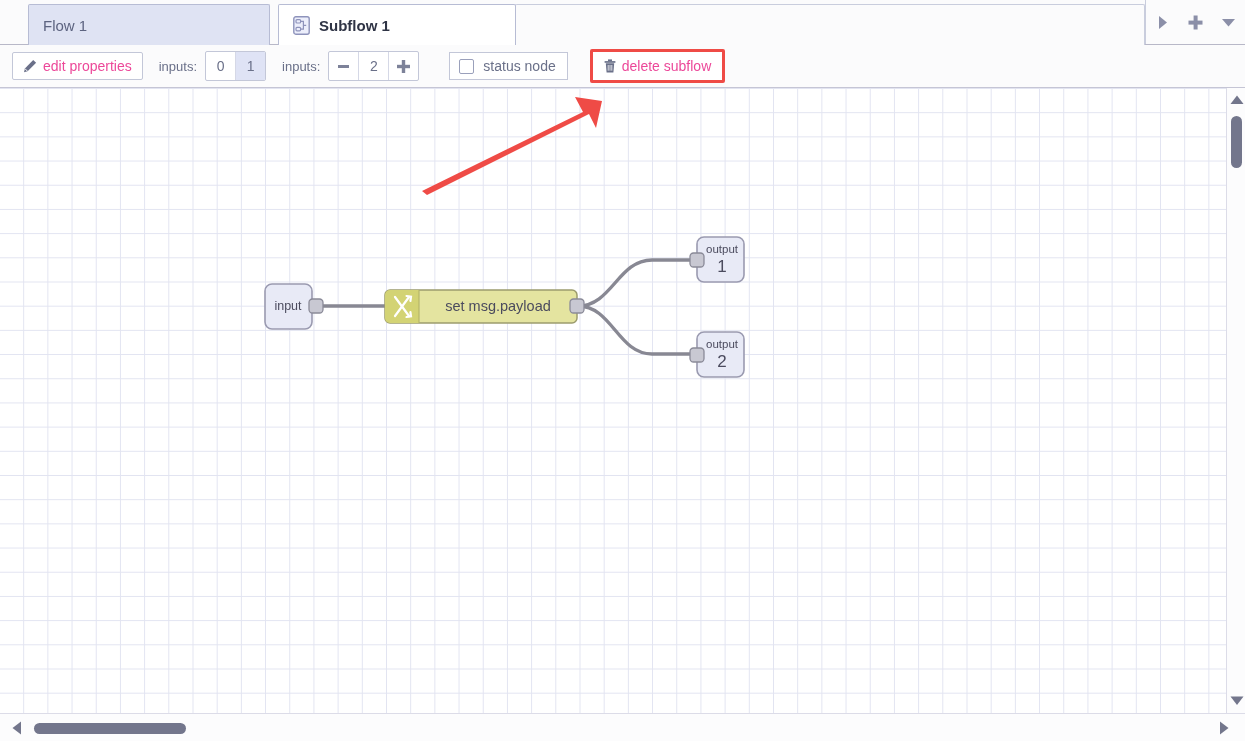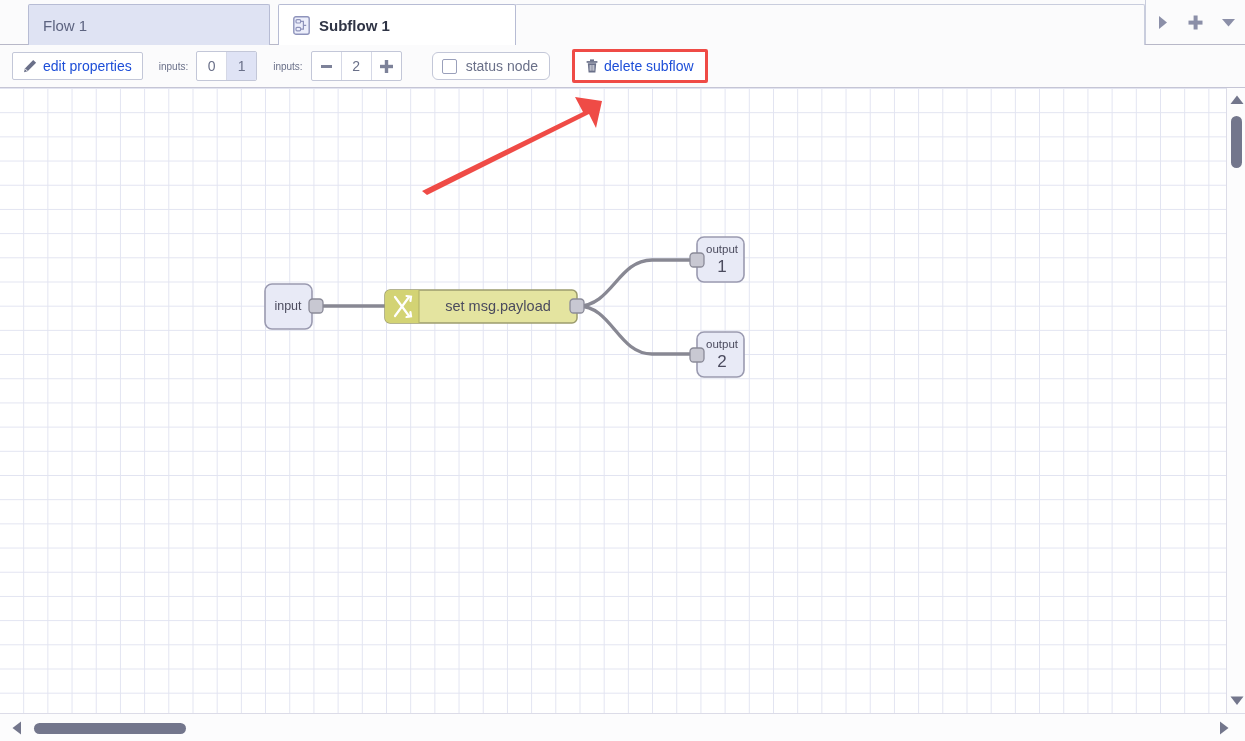--- a/index.html
+++ b/index.html
@@ -95,34 +95,34 @@
     box-sizing: border-box;
     display: flex;
     align-items: center;
     padding-left: 12px;
   }
   .btn {
     height: 28px;
     box-sizing: border-box;
     border: 1px solid #c3c7d8;
     background: #fff;
-    color: #1d4ed8;
+    color: #ec4899;
     border-radius: 2px;
     display: flex;
     align-items: center;
     padding: 0 10px;
     font-size: 14px;
     white-space: nowrap;
     cursor: pointer;
   }
   .btn .glyph { margin-right: 6px; display:flex; align-items:center;}
   .tb-label {
     margin: 0 8px 0 16px;
     color: #6a7089;
-    font-size: 10px;
+    font-size: 13px;
   }
   .seg {
     display: flex;
     height: 28px;
     border: 1px solid #c3c7d8;
     border-radius: 2px;
     overflow: hidden;
     background: #fff;
   }
   .seg > div {
@@ -136,21 +136,21 @@
     cursor: pointer;
   }
   .seg > div:last-child { border-right: none; }
   .seg > div.on { background: #dfe3f5; }
   .seg > div.value { cursor: default; }
   .checkbox-btn {
     height: 28px;
     box-sizing: border-box;
     border: 1px solid #c3c7d8;
     background: #fff;
-    border-radius: 6px;
+    border-radius: 0;
     display: flex;
     align-items: center;
     padding: 0 11px 0 9px;
     color: #6a7089;
     margin-left: 30px;
     cursor: pointer;
   }
   .cb-box {
     width: 13px; height: 13px;
     border: 1.5px solid #9aa0bb;

